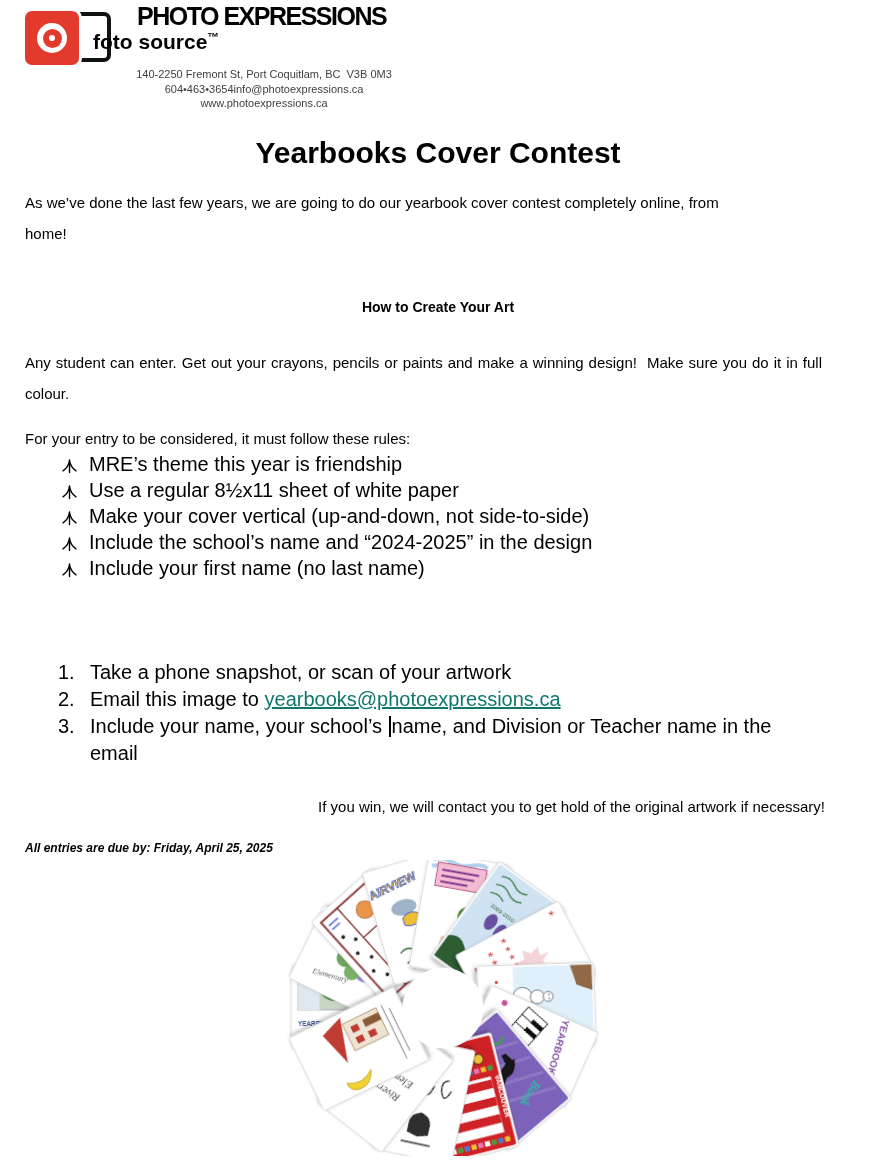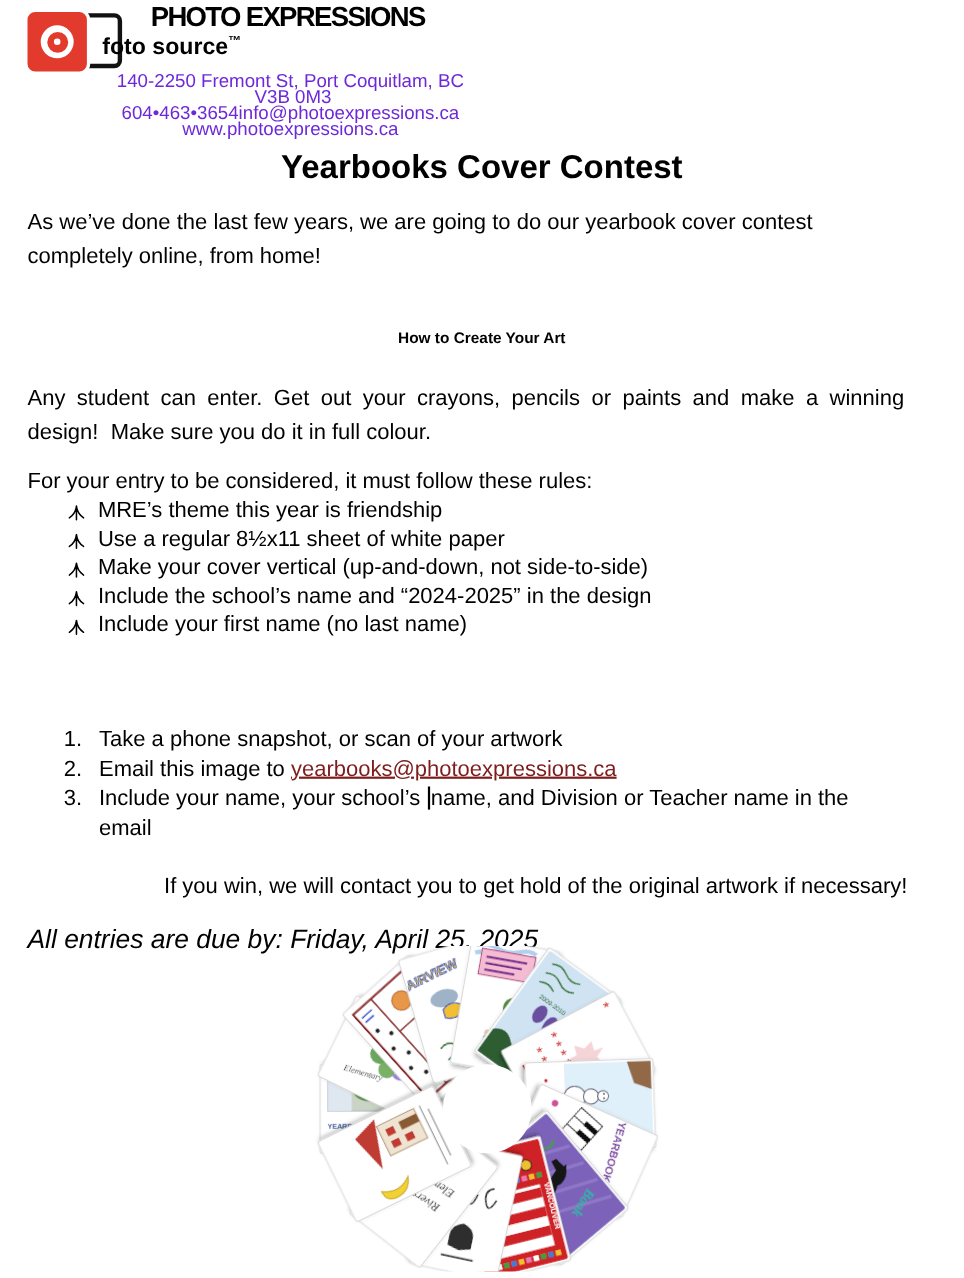--- a/index.html
+++ b/index.html
@@ -11,43 +11,43 @@
   .logo{position:absolute;left:22px;top:8px;width:90px;height:62px;}
   .logo-frame{position:absolute;left:39px;top:4px;width:42px;height:42px;background:#fff;border:4px solid #121212;border-radius:7px;}
   .logo-red{position:absolute;left:0;top:0;width:54px;height:54px;background:#E23B2E;border-radius:10px;border:3px solid #fff;display:flex;align-items:center;justify-content:center;}
   .logo-lens{width:30px;height:30px;background:#fff;border-radius:50%;display:flex;align-items:center;justify-content:center;}
   .logo-lens-inner{width:19px;height:19px;background:#E23B2E;border-radius:50%;display:flex;align-items:center;justify-content:center;}
   .logo-lens-dot{width:6px;height:6px;background:#fff;border-radius:50%;}
   .brand{position:absolute;left:93px;top:4px;line-height:1;}
   .brand-name{font-size:25px;font-weight:700;letter-spacing:-1.5px;margin-left:44px;}
   .brand-sub{font-size:21px;font-weight:700;margin-top:2px;letter-spacing:0;}
   .brand-sub sup{font-size:12px;font-weight:700;}
-  .address{position:absolute;left:96px;top:67px;width:336px;font-size:17px;line-height:14.5px;color:#6d28d9;}
+  .address{position:absolute;left:96px;top:67px;width:336px;font-size:11px;line-height:14.5px;color:#404040;}
   .addr-c{text-align:center;}
   .addr-row{display:flex;justify-content:center;}
   
   .doc-title{position:absolute;left:0;top:136px;width:100%;text-align:center;font-size:30px;font-weight:700;}
-  .para{position:absolute;font-size:20px;line-height:31px;}
+  .para{position:absolute;font-size:15px;line-height:31px;}
   .intro{left:25px;top:187px;width:720px;}
   .h2{position:absolute;left:0;width:100%;text-align:center;font-size:14px;font-weight:700;}
   .h2-create{top:299px;}
   .h2-submit{top:605px;}
   .body2{left:25px;top:347px;width:797px;text-align:justify;}
   .rules-intro{left:25px;top:423px;width:797px;}
   .rules{position:absolute;left:62px;top:451px;font-size:20px;line-height:26px;}
   .rule{display:flex;align-items:center;}
   .dart{width:15px;height:15px;margin:5px 12px 0 0;flex:none;}
   .steps{position:absolute;left:58px;top:659px;font-size:20px;line-height:27px;}
   .step{display:flex;align-items:flex-start;}
   .step-num{width:32px;flex:none;}
   .step-text{width:690px;}
-  .link{color:#7f1d1d;text-decoration:underline;cursor:pointer;}
+  .link{color:#0f766e;text-decoration:underline;cursor:pointer;}
   .caret{display:inline-block;width:2px;height:21px;background:#000;vertical-align:-4px;margin:0 1px;}
   .closing{left:25px;top:791px;width:800px;text-align:right;}
-  .deadline{position:absolute;left:25px;top:841px;font-size:24px;font-weight:400;font-style:italic;}
+  .deadline{position:absolute;left:25px;top:841px;font-size:12px;font-weight:700;font-style:italic;}
   
   .collage{position:absolute;left:285px;top:860px;}
   .cover-base{fill:#fff;stroke:#d9d9d9;stroke-width:1;}
   .script{font-family:"Liberation Serif","DejaVu Serif",serif;font-style:italic;}
 </style>
 </head>
 <body>
 
 <div class="page">
 

